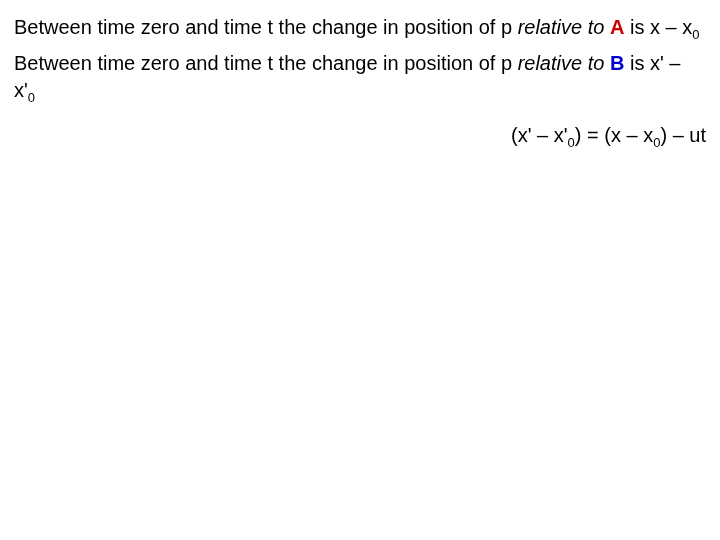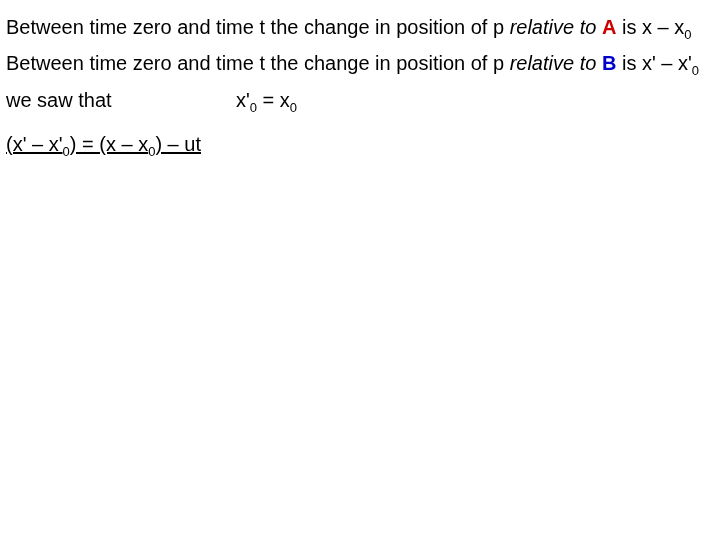--- a/index.html
+++ b/index.html
@@ -12,21 +12,21 @@
       width: 720px;
       height: 540px;
       background: #ffffff;
       font-family: Arial, sans-serif;
       font-size: 20px;
       color: #000000;
       overflow: hidden;
     }
 
     .content {
-      padding: 14px 14px 14px 6px;
+      padding: 14px 14px 14px 14px;
     }
 
     .paragraph {
       line-height: 1.35;
       margin-bottom: 6px;
     }
 
     .equation-row {
       display: flex;
       align-items: baseline;
@@ -38,22 +38,21 @@
       width: 230px;
       flex-shrink: 0;
     }
 
     .eq-col {
       flex: 1;
     }
 
     .centered-row {
       margin-top: 18px;
-      text-align: left;
-      text-decoration: underline;
+      text-align: right;
     }
 
     .red {
       color: #cc0000;
       font-weight: bold;
     }
 
     .blue {
       color: #0000cc;
       font-weight: bold;
@@ -74,26 +73,20 @@
 <div class="content">
 
   <div class="paragraph">
     <span>Between time zero and time t the change in position of p </span><span class="italic">relative to</span><span> </span><span class="red">A</span><span> is  x – x<sub>0</sub></span>
   </div>
 
   <div class="paragraph">
     <span>Between time zero and time t the change in position of p </span><span class="italic">relative to</span><span> </span><span class="blue">B</span><span> is  x' – x'<sub>0</sub></span>
   </div>
 
-  <div class="equation-row">
-    <div class="label-col">we saw that</div>
-    <div class="eq-col">
-      x'<sub>0</sub> = x<sub>0</sub>
-    </div>
-  </div>
 
 
   <div class="centered-row">
     <span>
       (x' – x'<sub>0</sub>) = (x – x<sub>0</sub>) – ut
     </span>
   </div>
 
 </div>
 

